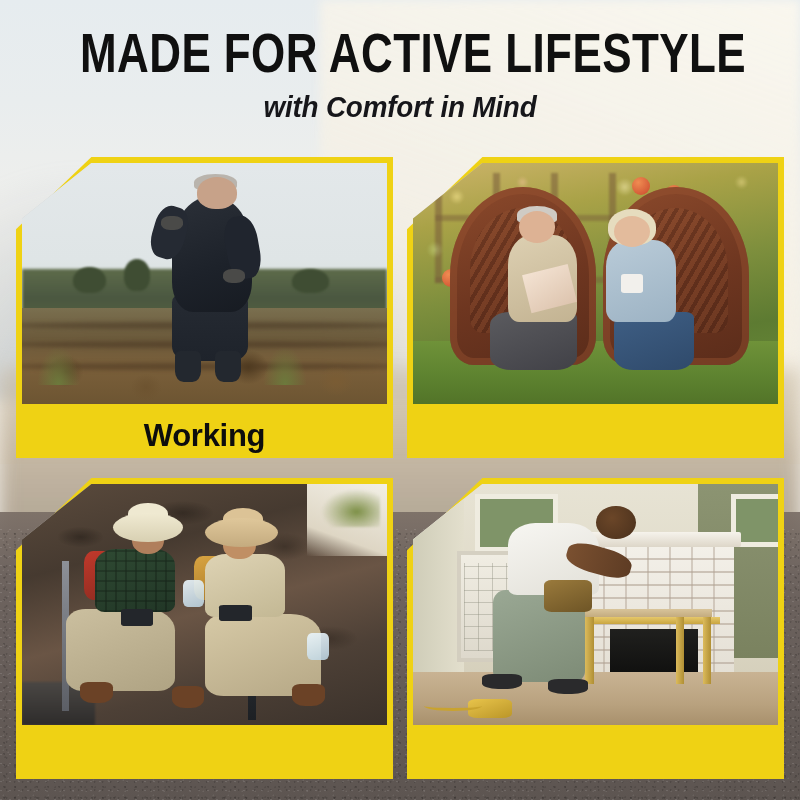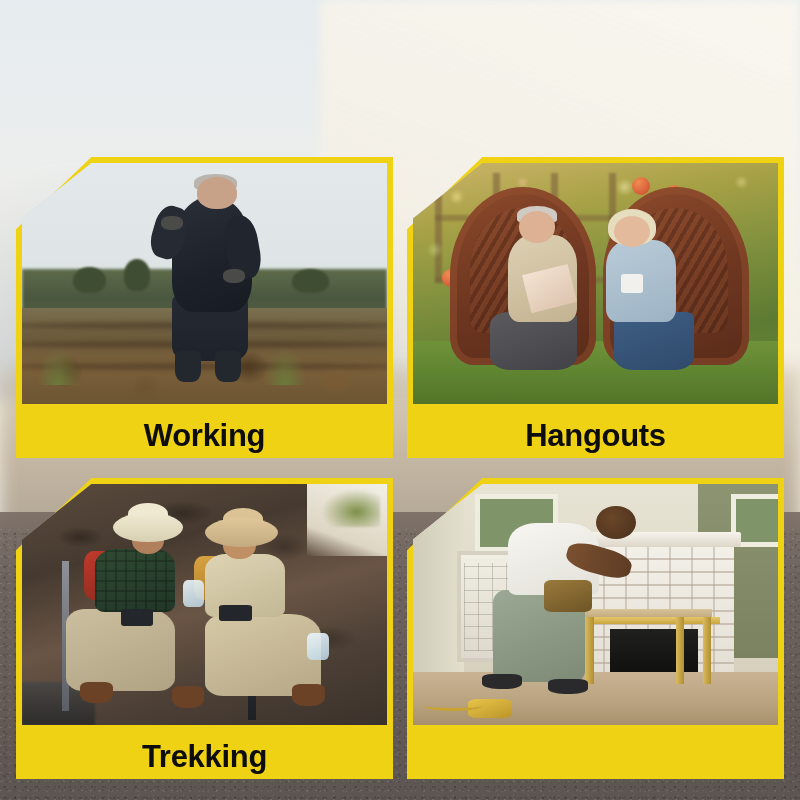--- a/index.html
+++ b/index.html
@@ -375,20 +375,24 @@
   <div class="bg-layer">
     <div class="bg-sky"></div>
     <div class="bg-mountain"></div>
     <div class="bg-mountain-2"></div>
     <div class="bg-warm"></div>
     <div class="bg-mid"></div>
     <div class="bg-ground"></div>
     <div class="bg-grain"></div>
   </div>
 
+  <div class="header">
+    <h1 class="title">MADE FOR ACTIVE LIFESTYLE</h1>
+    <p class="subtitle">with Comfort in Mind</p>
+  </div>
 
   <div class="grid">
 
     <div class="card">
       <div class="card-frame"></div>
       <div class="card-photo">
         <div class="scene">
           <div class="w-sky"></div>
           <div class="w-hills"></div>
           <div class="w-tree" style="left:14%; top:43%; width:9%; height:11%;"></div>
@@ -438,23 +442,20 @@
           <div class="h-man-body"></div>
           <div class="h-woman-body"></div>
           <div class="h-book"></div>
           <div class="h-mug"></div>
           <div class="h-man-hair"></div>
           <div class="h-man-head"></div>
           <div class="h-woman-hair"></div>
           <div class="h-woman-head"></div>
         </div>
       </div>
-      <div class="card-label">
-        <span class="card-label-text">Hangouts</span>
-      </div>
     </div>
 
     <div class="card">
       <div class="card-frame"></div>
       <div class="card-photo">
         <div class="scene">
           <div class="t-rock"></div>
           <div class="t-rock-tex"></div>
           <div class="t-sky"></div>
           <div class="t-foliage"></div>
@@ -475,23 +476,20 @@
           <div class="t-cam" style="left:54%; top:50%;"></div>
           <div class="t-bottle" style="left:44%; top:40%;"></div>
           <div class="t-bottle" style="left:78%; top:62%;"></div>
           <div class="t-face1"></div>
           <div class="t-face2"></div>
           <div class="t-hat1c"></div>
           <div class="t-hat t-hat1"></div>
           <div class="t-hat2c"></div>
           <div class="t-hat t-hat2"></div>
         </div>
-      </div>
-      <div class="card-label">
-        <span class="card-label-text">Trekking</span>
       </div>
     </div>
 
     <div class="card">
       <div class="card-frame"></div>
       <div class="card-photo">
         <div class="scene">
           <div class="r-wall"></div>
           <div class="r-wall-side"></div>
           <div class="r-green"></div>

